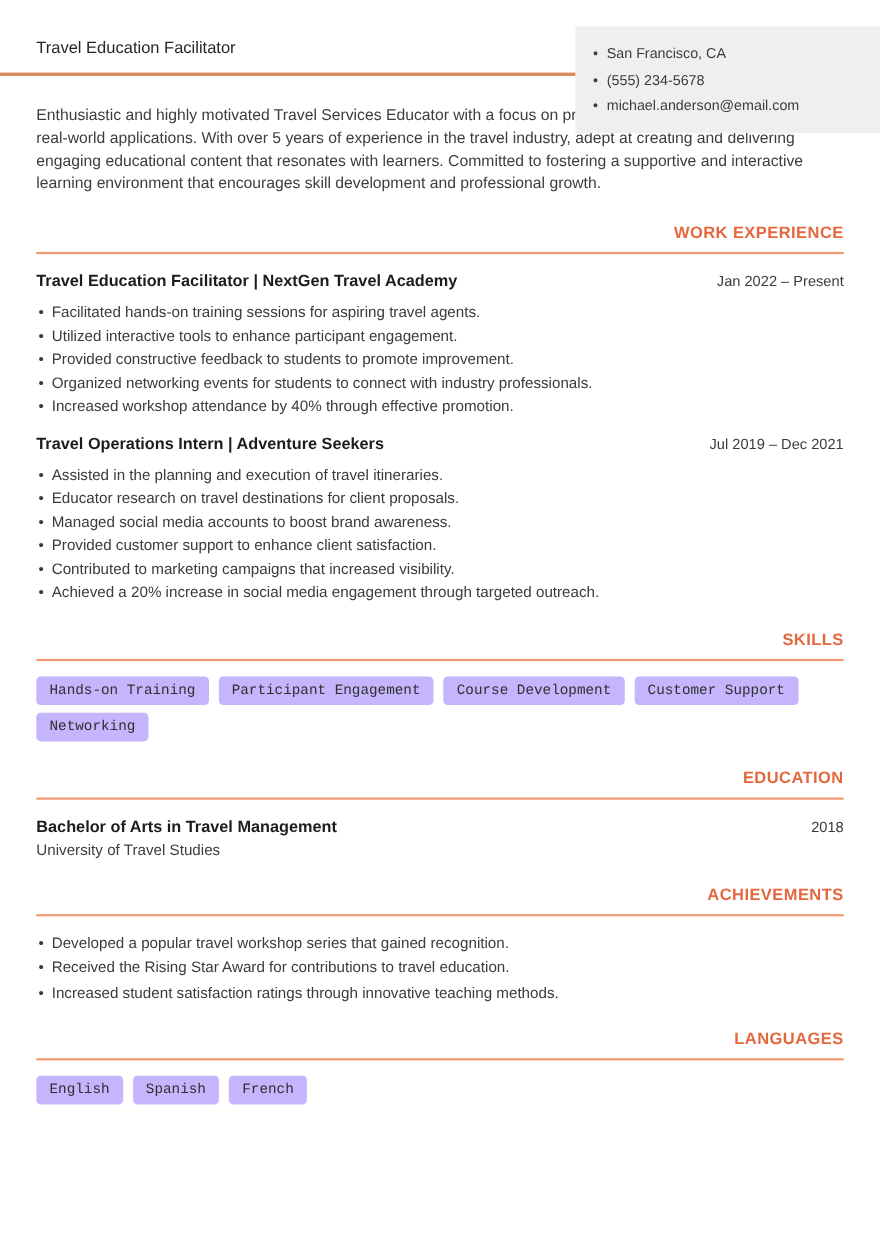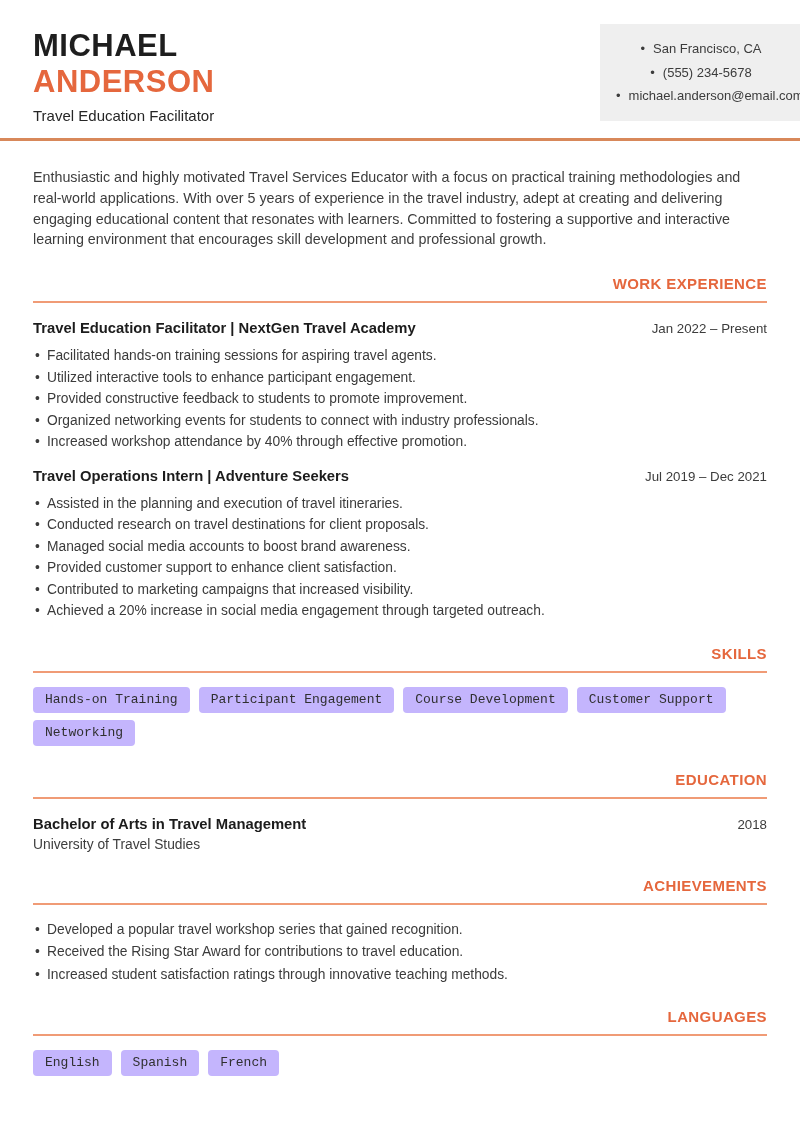--- a/index.html
+++ b/index.html
@@ -31,24 +31,23 @@
   .person-title {
     margin-top: 7px;
     font-size: 15px;
     line-height: 17px;
     color: #262626;
   }
   .contact-box {
     position: absolute;
     top: 24px;
     right: 0;
-    width: 200px;
+    width: 277px;
     background: #efefef;
     padding: 13px 14px 13px 16px;
-    text-align: center;
   }
   .contact-box ul { margin: 0; padding: 0; list-style: none; }
   .contact-box li {
     font-size: 13px;
     line-height: 23.5px;
     color: #3c3c3c;
     white-space: nowrap;
   }
   .contact-box li::before { content: "•"; margin-right: 8px; }
 
@@ -141,24 +140,20 @@
   ul.bullets.achievement-list { margin-top: 17px; }
   ul.bullets.achievement-list li { margin-bottom: 6px; }
 </style>
 </head>
 <body>
 
 <div class="page">
 
   <header class="resume-header">
     <div class="name-block">
-      <h1 class="name-heading">
-        <span>MICHAEL</span><br>
-        <span class="name-last">ANDERSON</span>
-      </h1>
       <div class="person-title">Travel Education Facilitator</div>
     </div>
 
     <div class="contact-box">
       <ul>
         <li>San Francisco, CA</li>
         <li>(555) 234-5678</li>
         <li>michael.anderson@email.com</li>
       </ul>
     </div>
@@ -187,21 +182,21 @@
         </ul>
       </div>
 
       <div class="job">
         <div class="entry-header">
           <span class="entry-title">Travel Operations Intern | Adventure Seekers</span>
           <span class="entry-dates">Jul 2019 – Dec 2021</span>
         </div>
         <ul class="bullets">
           <li>Assisted in the planning and execution of travel itineraries.</li>
-          <li>Conducted research on travel destinations for client proposals.</li>
+          <li>Educator research on travel destinations for client proposals.</li>
           <li>Managed social media accounts to boost brand awareness.</li>
           <li>Provided customer support to enhance client satisfaction.</li>
           <li>Contributed to marketing campaigns that increased visibility.</li>
           <li>Achieved a 20% increase in social media engagement through targeted outreach.</li>
         </ul>
       </div>
     </section>
 
     <section class="section">
       <h2 class="section-heading">SKILLS</h2>

